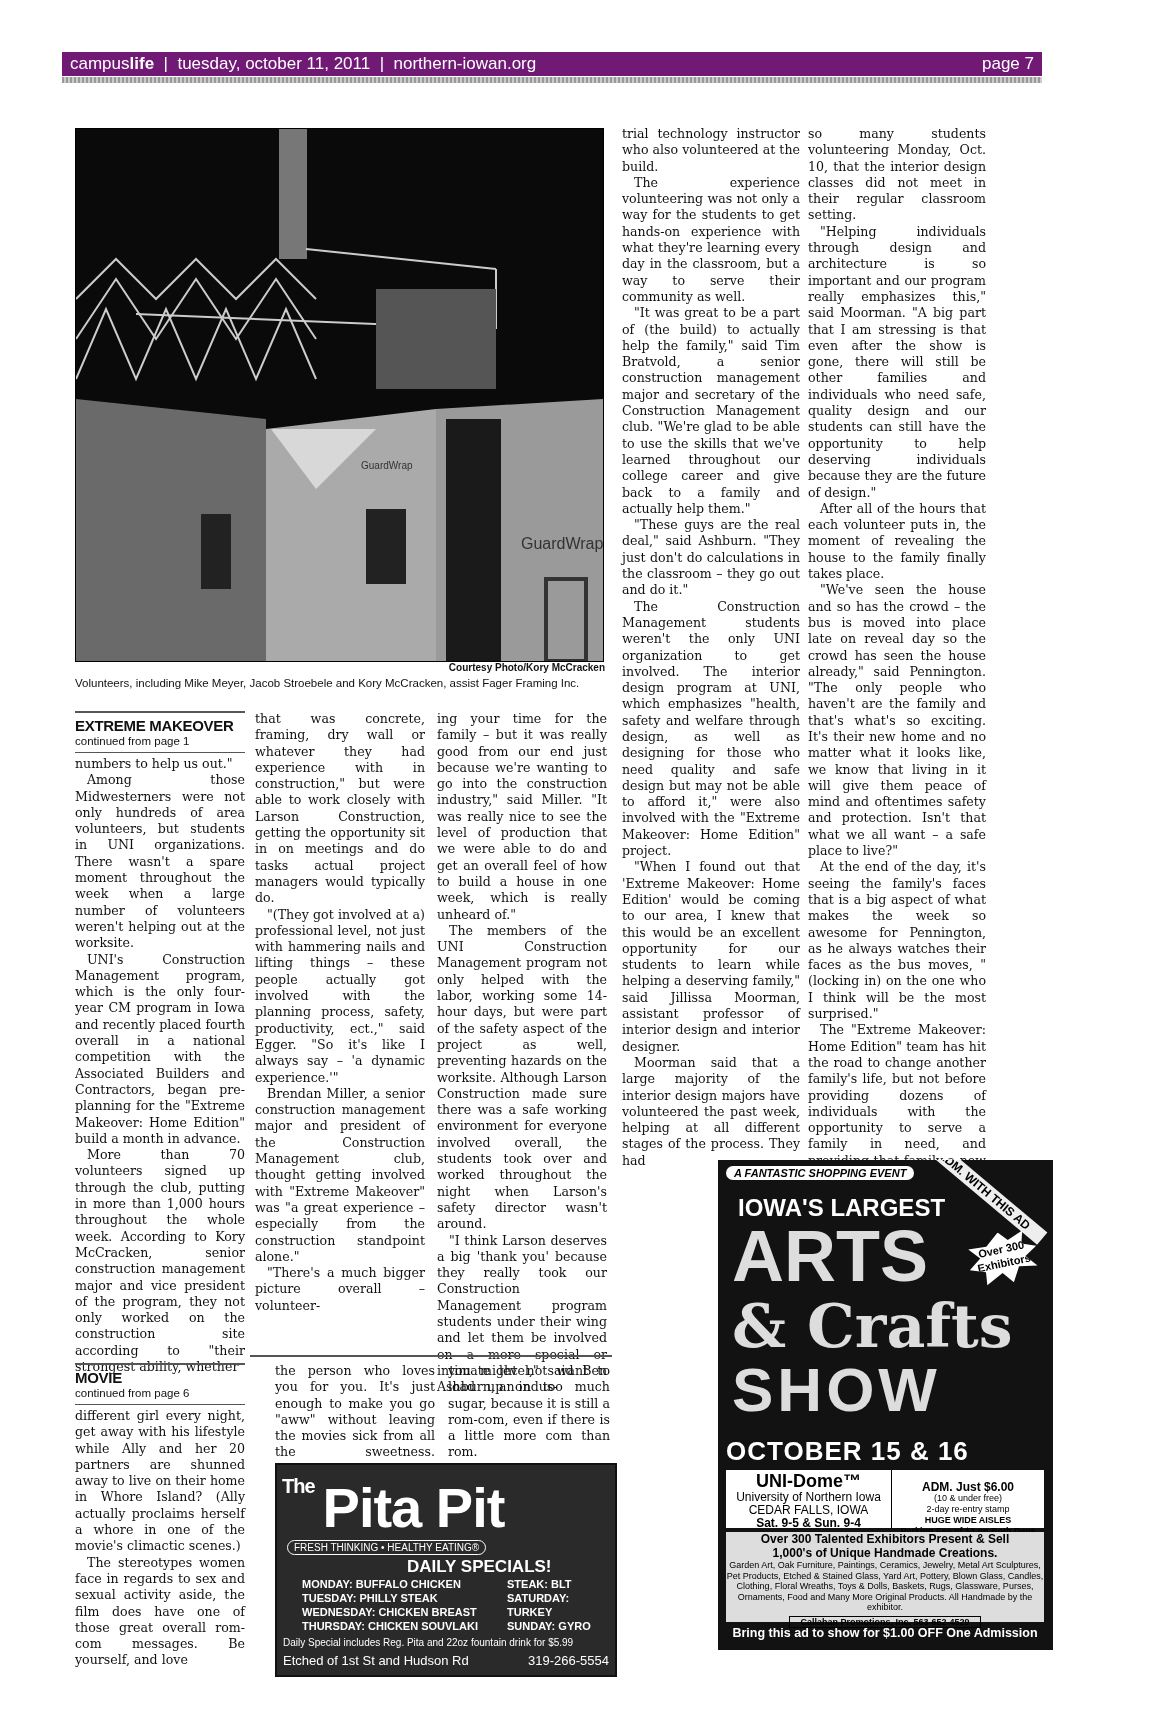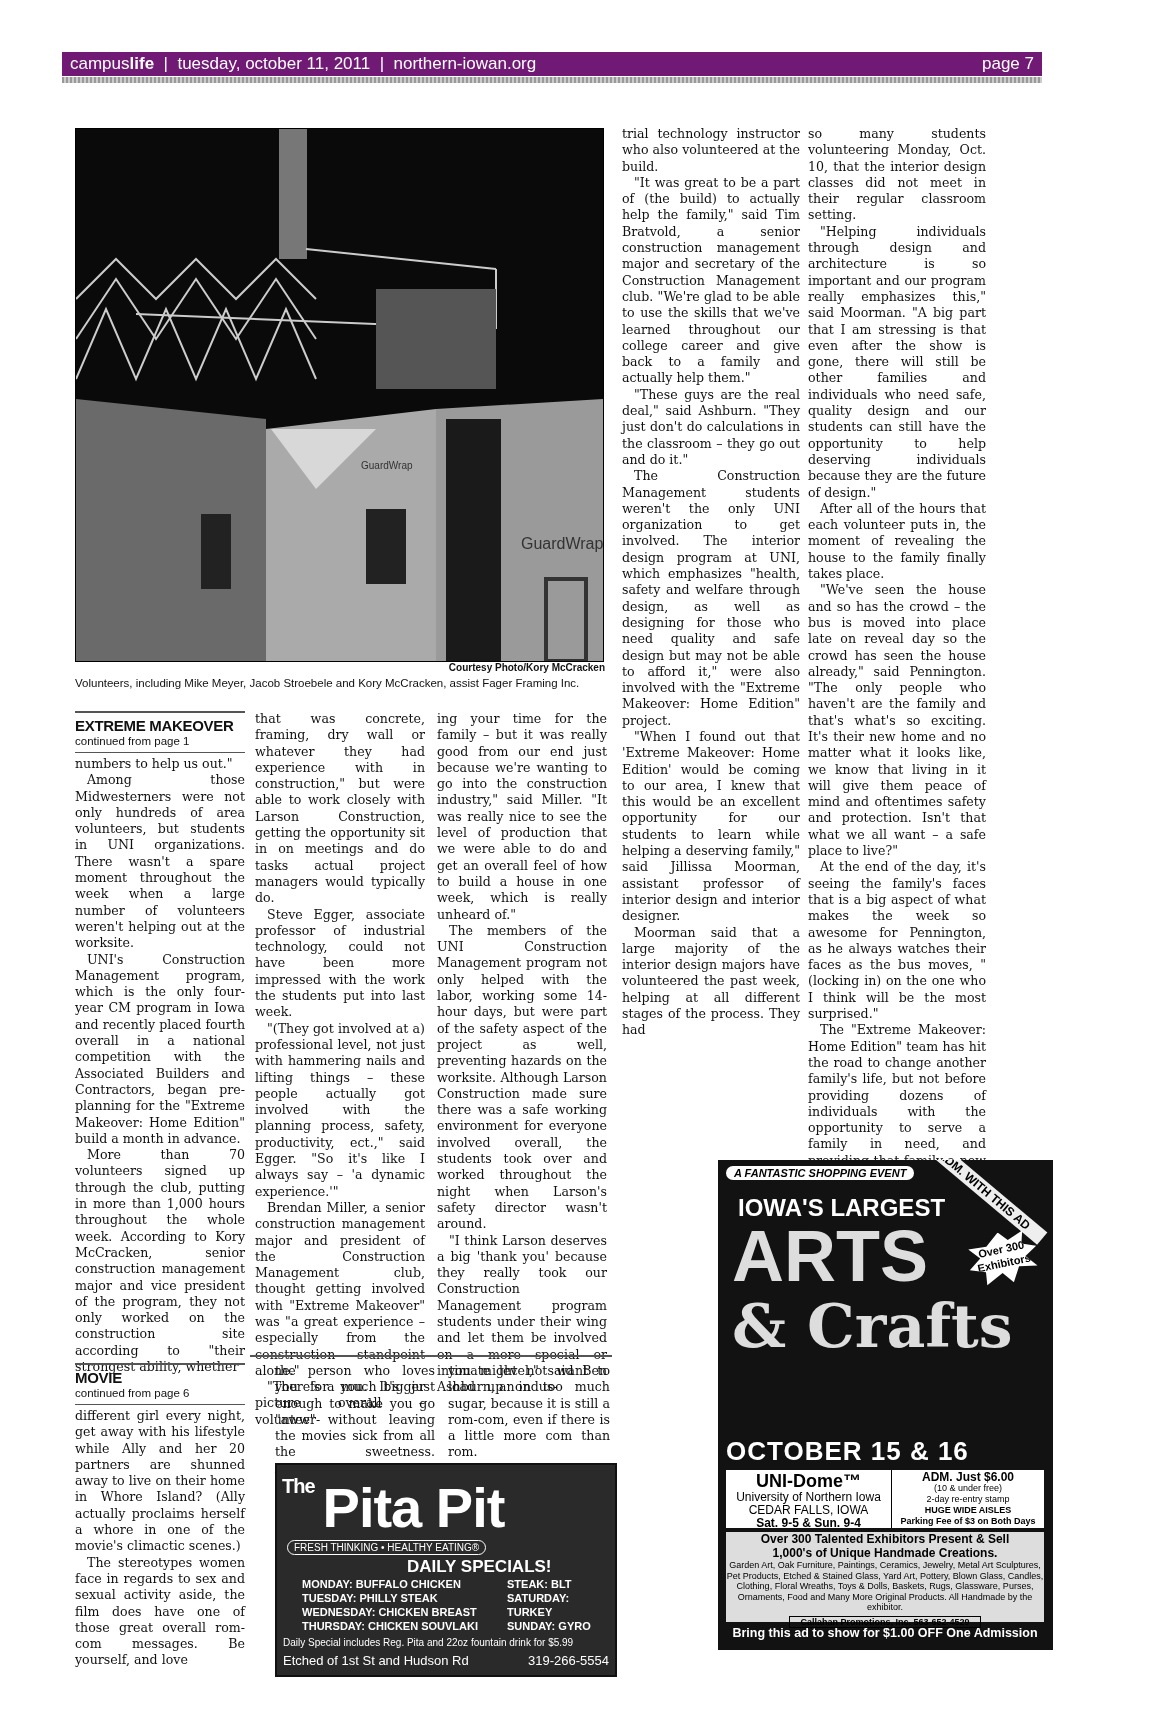--- a/index.html
+++ b/index.html
@@ -34,21 +34,21 @@
   .arts .corner{position:absolute;right:-12px;top:8px;transform:rotate(40deg);font-size:12px;font-weight:bold;color:#000;background:#eee;padding:2px 18px;line-height:12px;text-align:center;}
   .arts .l1{position:absolute;left:20px;top:34px;font-size:24px;font-weight:bold;}
   .arts .l2{position:absolute;left:14px;top:60px;font-size:72px;font-weight:bold;line-height:72px;color:#ddd;}
   .arts .l3{position:absolute;left:14px;top:134px;font-size:60px;font-weight:bold;line-height:64px;color:#ddd;font-family:"DejaVu Serif",serif;}
   .arts .l4{position:absolute;left:14px;top:198px;font-size:62px;font-weight:bold;line-height:64px;color:#ddd;letter-spacing:4px;}
   .arts .star{position:absolute;left:250px;top:72px;width:70px;height:52px;background:#fff;color:#000;font-size:11px;font-weight:bold;text-align:center;line-height:14px;transform:rotate(-12deg);clip-path:polygon(50% 0,62% 18%,85% 6%,80% 30%,100% 40%,82% 55%,96% 78%,70% 72%,58% 100%,45% 78%,20% 95%,22% 70%,0 60%,18% 42%,4% 20%,30% 22%);padding-top:10px;box-sizing:border-box;}
   .arts .date{position:absolute;left:8px;top:276px;font-size:26px;font-weight:bold;letter-spacing:1px;}
   .arts .box{position:absolute;left:8px;top:310px;width:318px;height:58px;background:#fff;color:#000;display:flex;}
   .arts .box .a{width:165px;text-align:center;border-right:1px solid #000;font-size:12px;line-height:13px;padding-top:2px;}
   .arts .box .a .big{font-size:18px;font-weight:bold;line-height:19px;}
-  .arts .box .b{flex:1;text-align:center;font-size:9px;line-height:11px;padding-top:2px;}
+  .arts .box .b{flex:1;text-align:center;font-size:9px;line-height:11px;padding-top:12px;}
   .arts .box .b .big{font-size:12px;font-weight:bold;}
   .arts .box2{position:absolute;left:8px;top:372px;width:318px;height:90px;background:#ddd;color:#000;text-align:center;font-size:9px;line-height:10.5px;}
   .arts .box2 .h1{font-size:12px;font-weight:bold;line-height:14px;}
   .arts .box2 .sponsor{margin:3px auto 0;width:190px;border:1px solid #000;font-weight:bold;}
   .arts .bottom{position:absolute;left:8px;top:466px;font-size:12.5px;font-weight:bold;width:318px;text-align:center;}
 </style>
 </head>
 <body>
 
 <div class="masthead">
@@ -91,32 +91,32 @@
 </div>
 
 <div class="col" style="left:75px;top:756px;width:170px;">
   <p class="first">numbers to help us out."</p>
   <p>Among those Midwesterners were not only hundreds of area volunteers, but students in UNI organizations. There wasn't a spare moment throughout the week when a large number of volunteers weren't helping out at the worksite.</p>
   <p>UNI's Construction Management program, which is the only four-year CM program in Iowa and recently placed fourth overall in a national competition with the Associated Builders and Contractors, began pre-planning for the "Extreme Makeover: Home Edition" build a month in advance.</p>
   <p>More than 70 volunteers signed up through the club, putting in more than 1,000 hours throughout the whole week. According to Kory McCracken, senior construction management major and vice president of the program, they not only worked on the construction site according to "their strongest ability, whether</p>
 </div>
 <div class="col" style="left:255px;top:711px;width:170px;">
   <p class="first">that was concrete, framing, dry wall or whatever they had experience with in construction," but were able to work closely with Larson Construction, getting the opportunity sit in on meetings and do tasks actual project managers would typically do.</p>
-  <p>Steve Egger, associate professor of industrial technology, could not have been more impressed with the work the students put into last week.</p>
   <p>"(They got involved at a) professional level, not just with hammering nails and lifting things – these people actually got involved with the planning process, safety, productivity, ect.," said Egger. "So it's like I always say – 'a dynamic experience.'"</p>
   <p>Brendan Miller, a senior construction management major and president of the Construction Management club, thought getting involved with "Extreme Makeover" was "a great experience – especially from the construction standpoint alone."</p>
   <p>"There's a much bigger picture overall – volunteer-</p>
 </div>
 <div class="col" style="left:437px;top:711px;width:170px;">
   <p class="first">ing your time for the family – but it was really good from our end just because we're wanting to go into the construction industry," said Miller. "It was really nice to see the level of production that we were able to do and get an overall feel of how to build a house in one week, which is really unheard of."</p>
   <p>The members of the UNI Construction Management program not only helped with the labor, working some 14-hour days, but were part of the safety aspect of the project as well, preventing hazards on the worksite. Although Larson Construction made sure there was a safe working environment for everyone involved overall, the students took over and worked throughout the night when Larson's safety director wasn't around.</p>
   <p>"I think Larson deserves a big 'thank you' because they really took our Construction Management program students under their wing and let them be involved on a more special or intimate level," said Ben Ashburn, an indus-</p>
 </div>
 <div class="col" style="left:622px;top:126px;width:178px;">
   <p class="first">trial technology instructor who also volunteered at the build.</p>
+  <p>The experience volunteering was not only a way for the students to get hands-on experience with what they're learning every day in the classroom, but a way to serve their community as well.</p>
   <p>"It was great to be a part of (the build) to actually help the family," said Tim Bratvold, a senior construction management major and secretary of the Construction Management club. "We're glad to be able to use the skills that we've learned throughout our college career and give back to a family and actually help them."</p>
   <p>"These guys are the real deal," said Ashburn. "They just don't do calculations in the classroom – they go out and do it."</p>
   <p>The Construction Management students weren't the only UNI organization to get involved. The interior design program at UNI, which emphasizes "health, safety and welfare through design, as well as designing for those who need quality and safe design but may not be able to afford it," were also involved with the "Extreme Makeover: Home Edition" project.</p>
   <p>"When I found out that 'Extreme Makeover: Home Edition' would be coming to our area, I knew that this would be an excellent opportunity for our students to learn while helping a deserving family," said Jillissa Moorman, assistant professor of interior design and interior designer.</p>
   <p>Moorman said that a large majority of the interior design majors have volunteered the past week, helping at all different stages of the process. They had</p>
 </div>
 <div class="col" style="left:808px;top:126px;width:178px;">
   <p class="first">so many students volunteering Monday, Oct. 10, that the interior design classes did not meet in their regular classroom setting.</p>
   <p>"Helping individuals through design and architecture is so important and our program really emphasizes this," said Moorman. "A big part that I am stressing is that even after the show is gone, there will still be other families and individuals who need safe, quality design and our students can still have the opportunity to help deserving individuals because they are the future of design."</p>
   <p>After all of the hours that each volunteer puts in, the moment of revealing the house to the family finally takes place.</p>
@@ -162,20 +162,21 @@
   <div class="phone">319-266-5554</div>
 </div>
 
 <div class="arts">
   <div class="event">A FANTASTIC SHOPPING EVENT</div>
   <div class="corner">$1 OFF ADM. WITH THIS AD</div>
   <div class="l1">IOWA'S LARGEST</div>
   <div class="l2">ARTS</div>
   <div class="star">Over 300 Exhibitors</div>
   <div class="l3">&amp; Crafts</div>
+  <div class="l4">SHOW</div>
   <div class="date">OCTOBER 15 &amp; 16</div>
   <div class="box">
     <div class="a">
       <div class="big">UNI-Dome™</div>
       <div>University of Northern Iowa</div>
       <div>CEDAR FALLS, IOWA</div>
       <div style="font-weight:bold">Sat. 9-5 &amp; Sun. 9-4</div>
     </div>
     <div class="b">
       <div class="big">ADM. Just $6.00</div>

